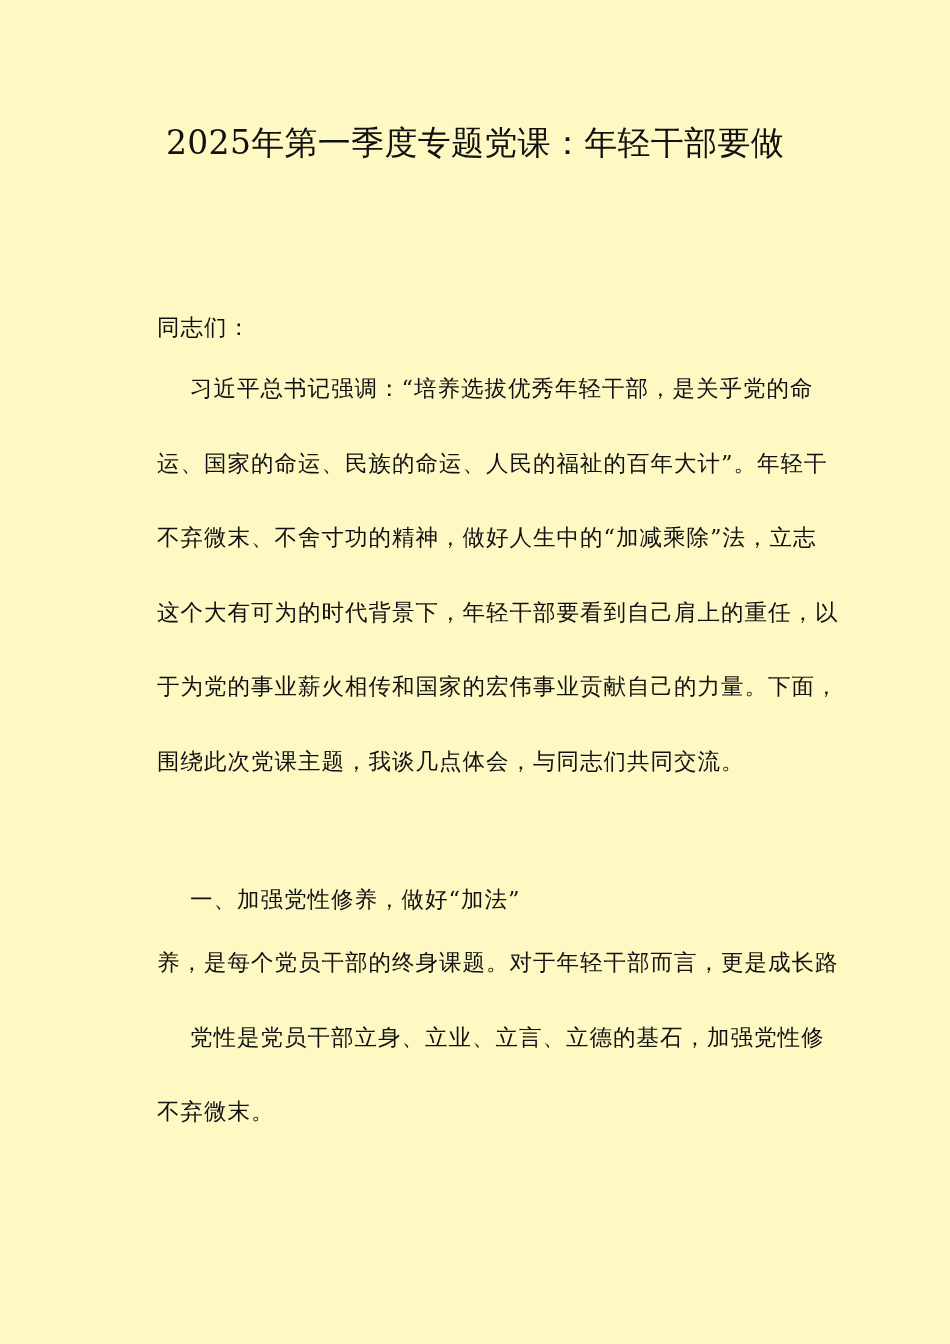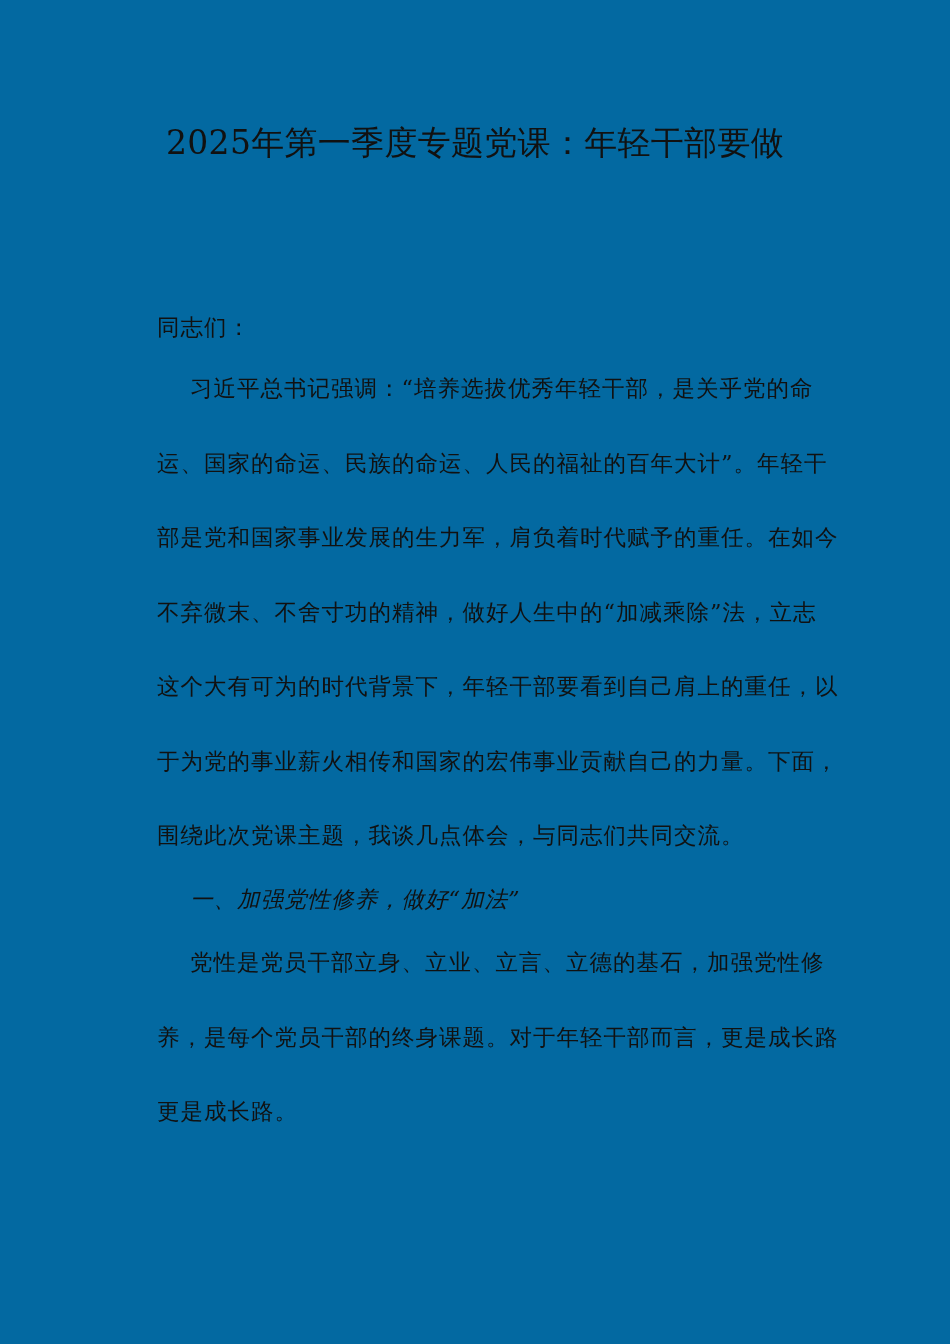--- a/index.html
+++ b/index.html
@@ -13,21 +13,21 @@
       position: relative;
       overflow: hidden;
       font-family: "DejaVu Serif", "Liberation Serif", serif;
       color: #111111;
     }
     .page {
       position: absolute;
       left: 0; top: 0;
       width: 950px;
       height: 1344px;
-      background: #0369a1;
+      background: #fef9c3;
     }
     .title {
       position: absolute;
       left: 145px;
       width: 660px;
       top: 118px;
       text-align: center;
       font-size: 33px;
       line-height: 50px;
       font-weight: normal;
@@ -45,51 +45,50 @@
       white-space: nowrap;
     }
     .line {
       display: block;
       height: 74.5px;
       line-height: 74.5px;
     }
     .indent { padding-left: 33px; }
     .p-salutation { top: 282px; }
     .p1 { top: 343px; }
-    .p-h1 { top: 854px; font-style: italic; }
+    .p-h1 { top: 854px; }
     .p2 { top: 917px; }
     .p-h2 { top: 1128px; }
   </style>
 </head>
 <body>
 
 <div class="page">
 
   <h1 class="title">
     <span class="line" style="height:50px;line-height:50px;">2025年第一季度专题党课：年轻干部要做</span>
   </h1>
 
   <p class="body-text p-salutation">
     <span class="line">同志们：</span>
   </p>
 
   <p class="body-text p1">
     <span class="line indent">习近平总书记强调：“培养选拔优秀年轻干部，是关乎党的命</span>
     <span class="line">运、国家的命运、民族的命运、人民的福祉的百年大计”。年轻干</span>
-    <span class="line">部是党和国家事业发展的生力军，肩负着时代赋予的重任。在如今</span>
     <span class="line">不弃微末、不舍寸功的精神，做好人生中的“加减乘除”法，立志</span>
     <span class="line">这个大有可为的时代背景下，年轻干部要看到自己肩上的重任，以</span>
     <span class="line">于为党的事业薪火相传和国家的宏伟事业贡献自己的力量。下面，</span>
     <span class="line">围绕此次党课主题，我谈几点体会，与同志们共同交流。</span>
   </p>
 
   <p class="body-text p-h1">
     <span class="line indent">一、加强党性修养，做好“加法”</span>
   </p>
 
   <p class="body-text p2">
+    <span class="line">养，是每个党员干部的终身课题。对于年轻干部而言，更是成长路</span>
     <span class="line indent">党性是党员干部立身、立业、立言、立德的基石，加强党性修</span>
-    <span class="line">养，是每个党员干部的终身课题。对于年轻干部而言，更是成长路</span>
-    <span class="line">更是成长路。</span>
+    <span class="line">不弃微末。</span>
   </p>
 
 
 </div>
 
 </body></html>

